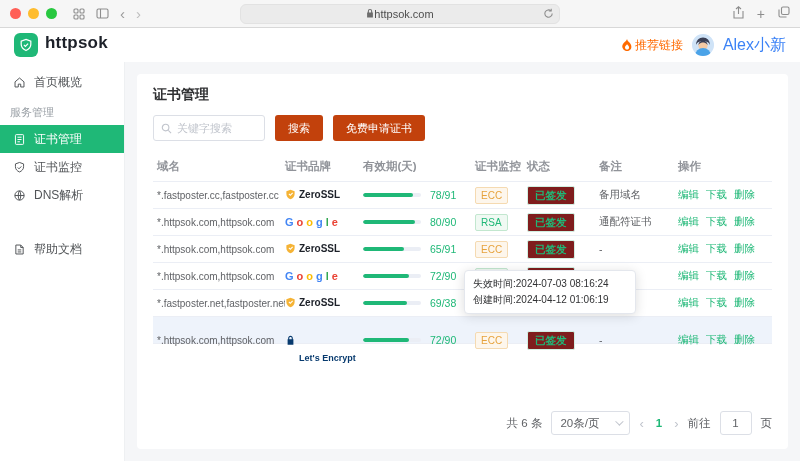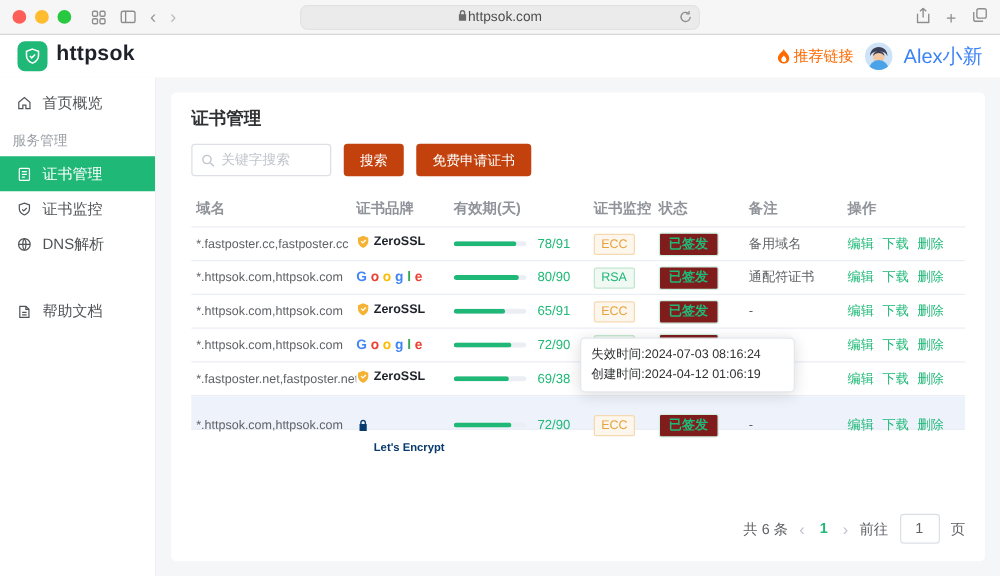--- a/index.html
+++ b/index.html
@@ -360,20 +360,24 @@
                 <div class="td"><span class="tag tag-ecc">ECC</span></div>
                 <div class="td"><span class="tag tag-status">已签发</span></div>
                 <div class="td">-</div>
                 <div class="td"><a class="op">编辑</a><a class="op">下载</a><a class="op">删除</a></div>
               </div>
             </div>
         </div>
 
         <div class="pagination">
           <span>共 6 条</span>
+          <span class="psize">
+            <span>20条/页</span>
+            <span class="chev-down"></span>
+          </span>
           <span class="parrow">‹</span>
           <span class="pnum">1</span>
           <span class="parrow">›</span>
           <span>前往</span>
           <input class="goto-input" value="1" style="">
           <span>页</span>
         </div>
       </div>
     </div>
   </div>

